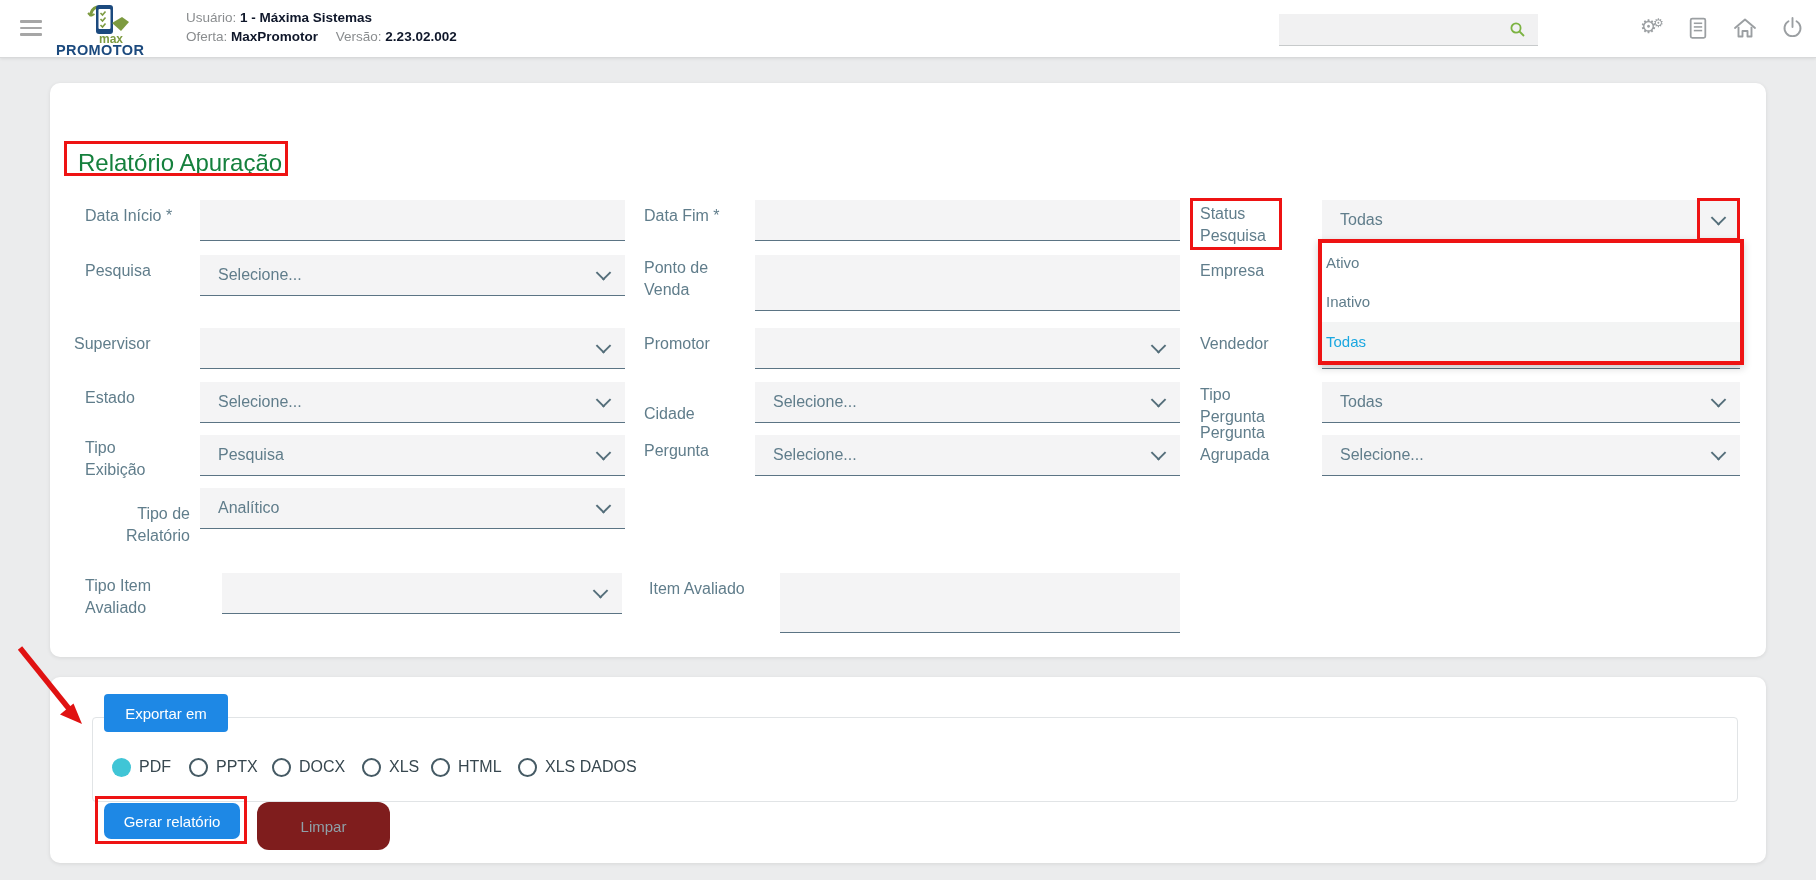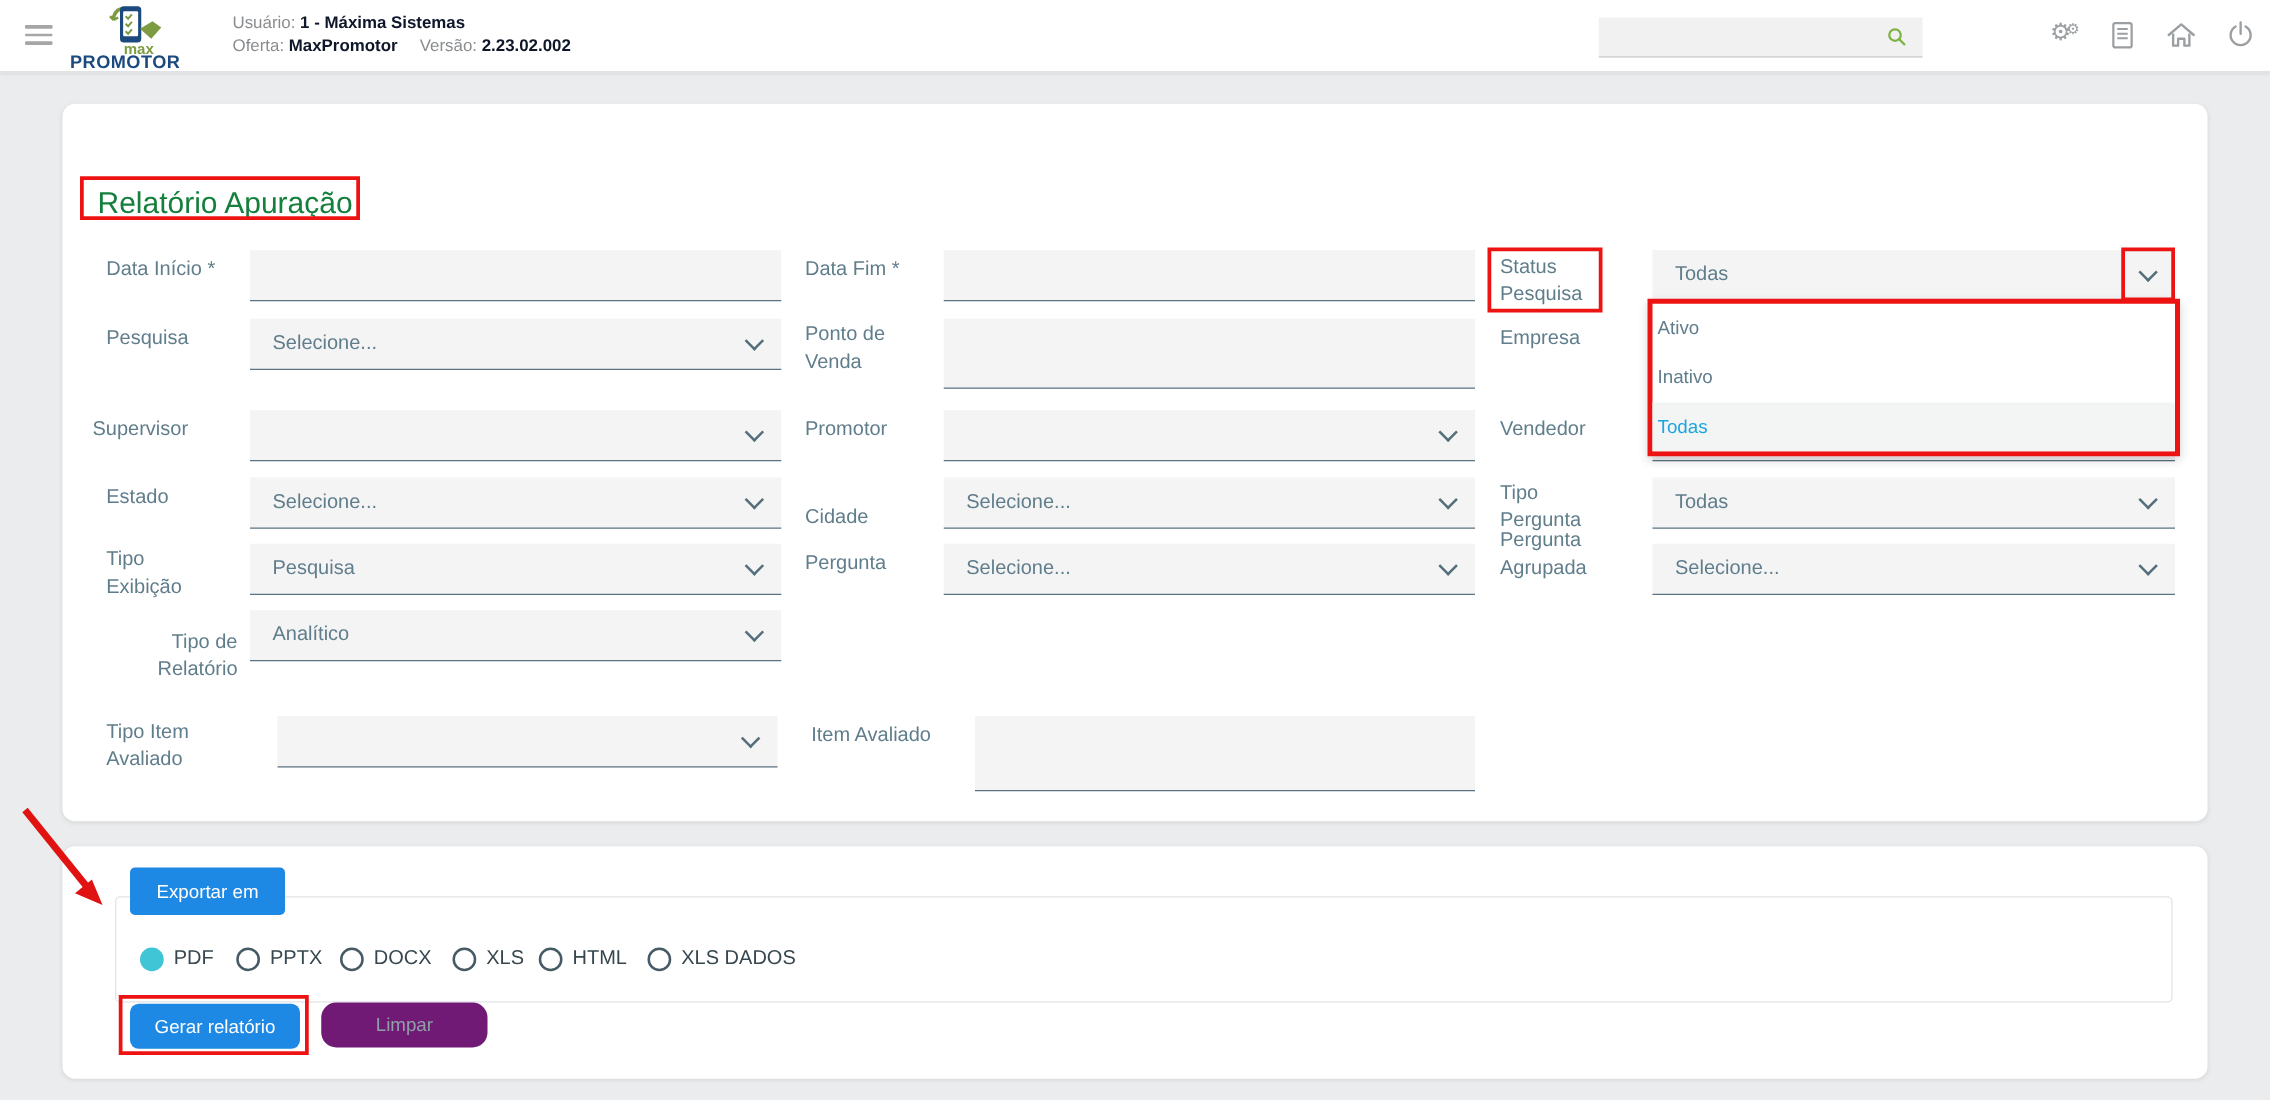--- a/index.html
+++ b/index.html
@@ -54,21 +54,21 @@
   .btn-export{position:absolute;left:54px;top:17px;width:124px;height:38px;background:#1e88e5;color:#fff;
     border:0;border-radius:4px;font-size:15px;font-family:"Liberation Sans",sans-serif;cursor:pointer;z-index:6;}
   .fieldset{position:absolute;left:42px;top:40px;width:1646px;height:85px;border:1px solid #e1e4e6;
     border-radius:4px;box-sizing:border-box;}
   .radio-item{position:absolute;top:78px;height:24px;display:flex;align-items:center;cursor:pointer;z-index:7;}
   .rcirc{width:19px;height:19px;border-radius:50%;box-sizing:border-box;border:2px solid #455a64;background:#fff;}
   .radio-item.on .rcirc{border:0;background:#40c5d6;}
   .rlab{margin-left:8px;font-size:16px;color:#37474f;}
   .btn-generate{position:absolute;left:54px;top:126px;width:136px;height:36px;background:#1e88e5;color:#fff;
     border:0;border-radius:7px;font-size:15px;font-family:"Liberation Sans",sans-serif;cursor:pointer;}
-  .btn-clear{position:absolute;left:207px;top:125px;width:133px;height:36px;background:#701a75;color:#8fa0a8;
+  .btn-clear{position:absolute;left:207px;top:125px;width:133px;height:48px;background:#7f1d1d;color:#8fa0a8;
     border:0;border-radius:12px;font-size:15px;font-family:"Liberation Sans",sans-serif;cursor:pointer;}
   .arrow-svg{position:absolute;left:8px;top:640px;z-index:60;pointer-events:none;}
 </style>
 </head>
 <body>
 
 <div class="header">
   <div class="hamburger">
       <span></span>
       <span></span>

